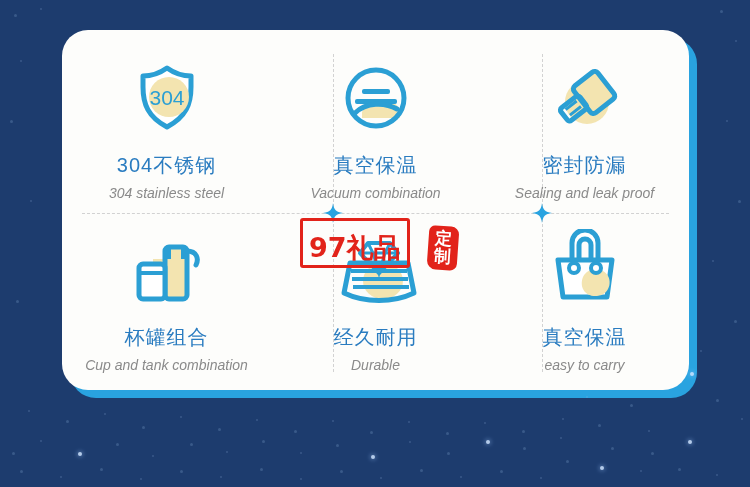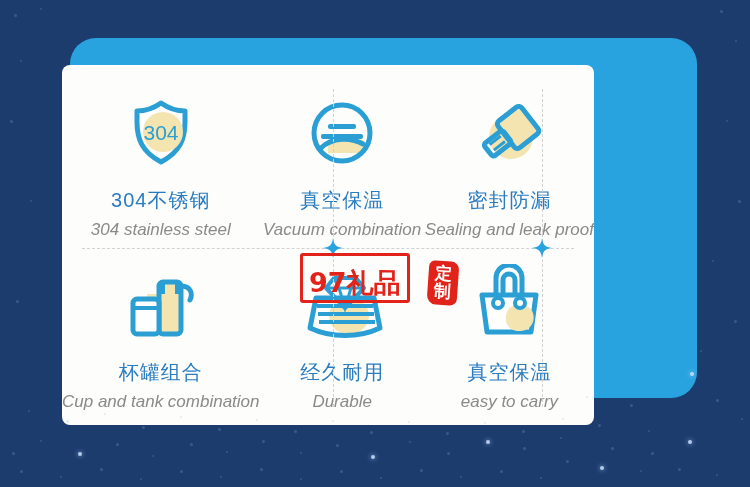--- a/index.html
+++ b/index.html
@@ -37,26 +37,25 @@
     top: 38px;
     width: 627px;
     height: 360px;
     border-radius: 26px;
     background: #29a3e0;
   }
   #card {
     position: absolute;
     left: 62px;
     top: 30px;
-    width: 532px;
+    width: 627px;
     height: 360px;
-    border-radius: 8px;
+    border-radius: 26px;
     background: #fdfdfb;
     overflow: hidden;
-    margin-top: 35px;
   }
 
   
   #feature-grid {
     position: absolute;
     inset: 0;
     display: grid;
     grid-template-columns: 1fr 1fr 1fr;
     grid-template-rows: 1fr 1fr;
   }
@@ -77,21 +76,21 @@
     justify-content: center;
   }
   .feat-title {
     font-size: 20px;
     color: #2a7cc0;
     letter-spacing: 1px;
     margin-top: 12px;
     white-space: nowrap;
   }
   .feat-sub {
-    font-size: 17px;
+    font-size: 14px;
     color: #8a8a8a;
     font-style: italic;
     margin-top: 6px;
     white-space: nowrap;
   }
 
   
   .divider-v {
     position: absolute;
     top: 24px;

